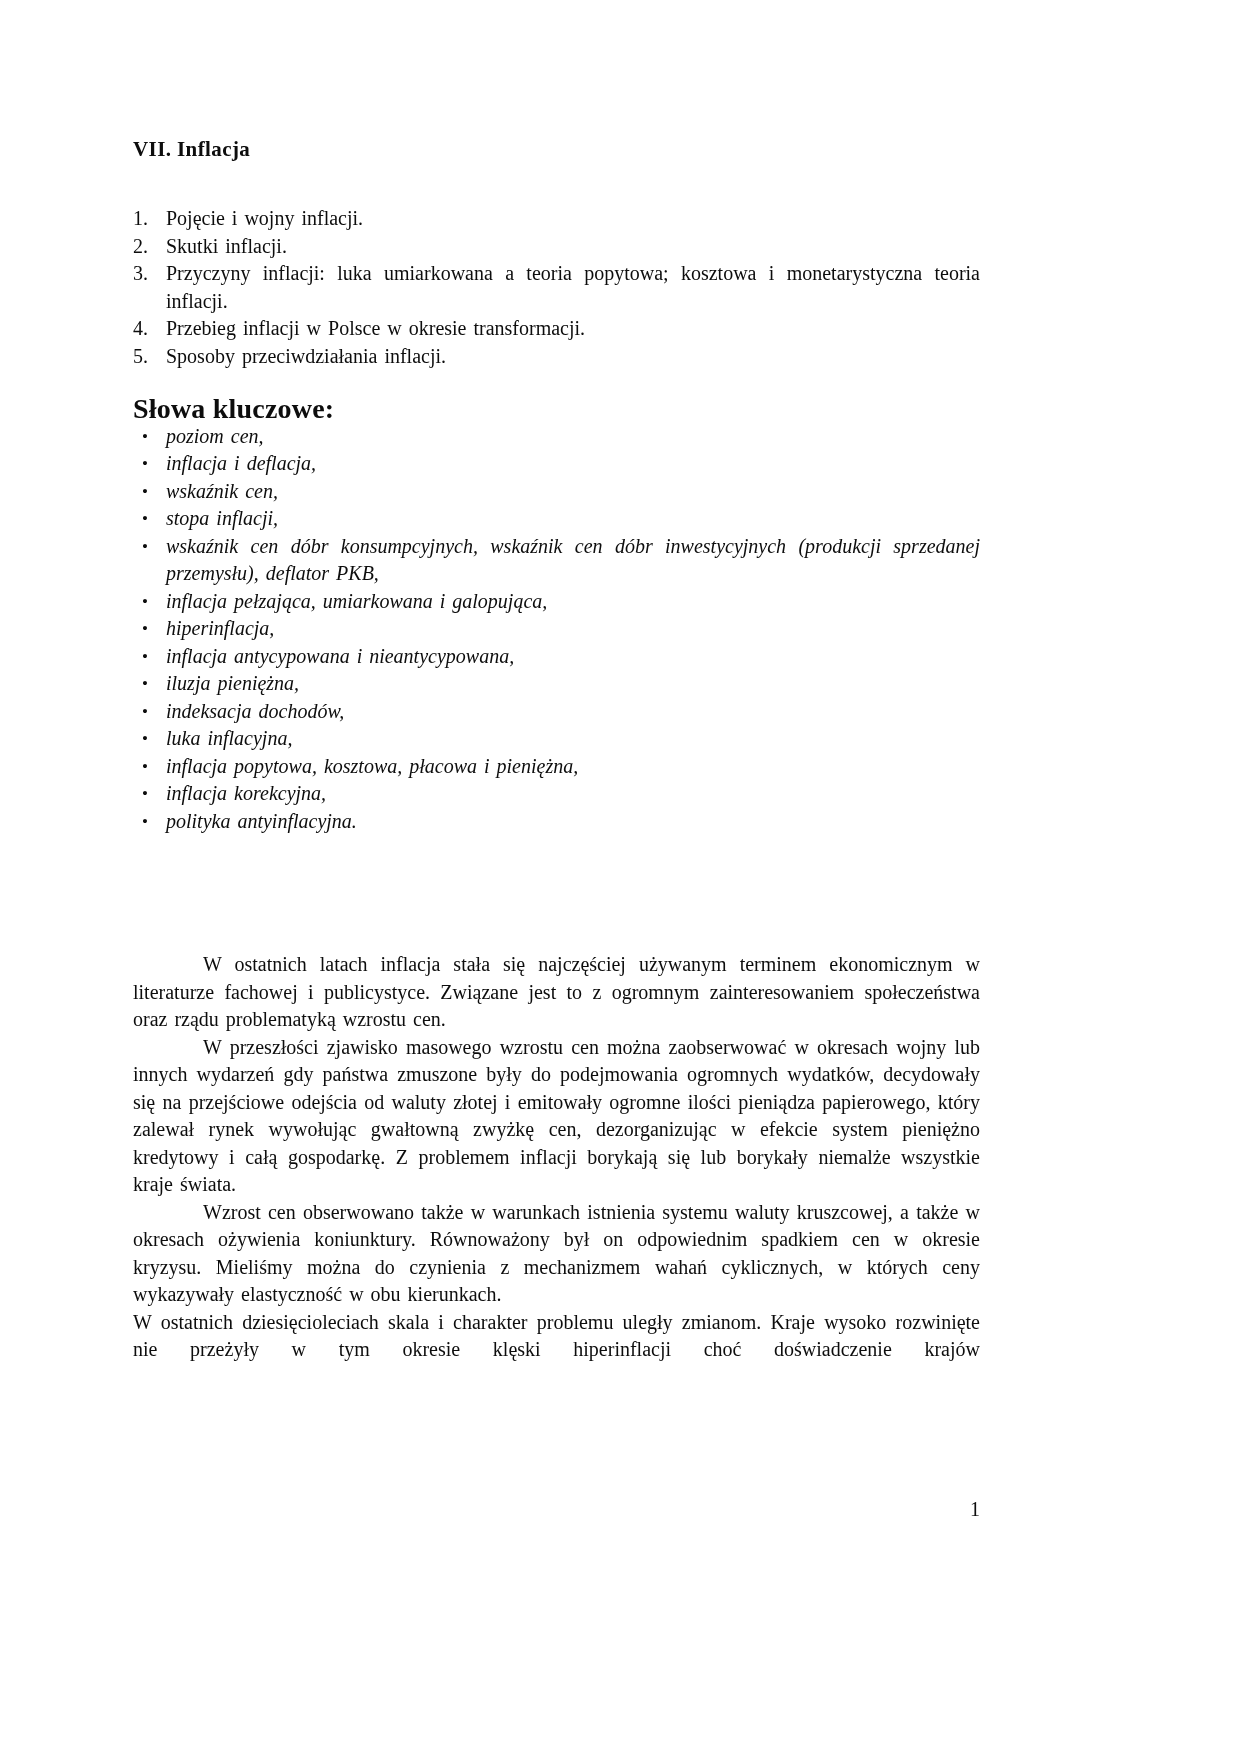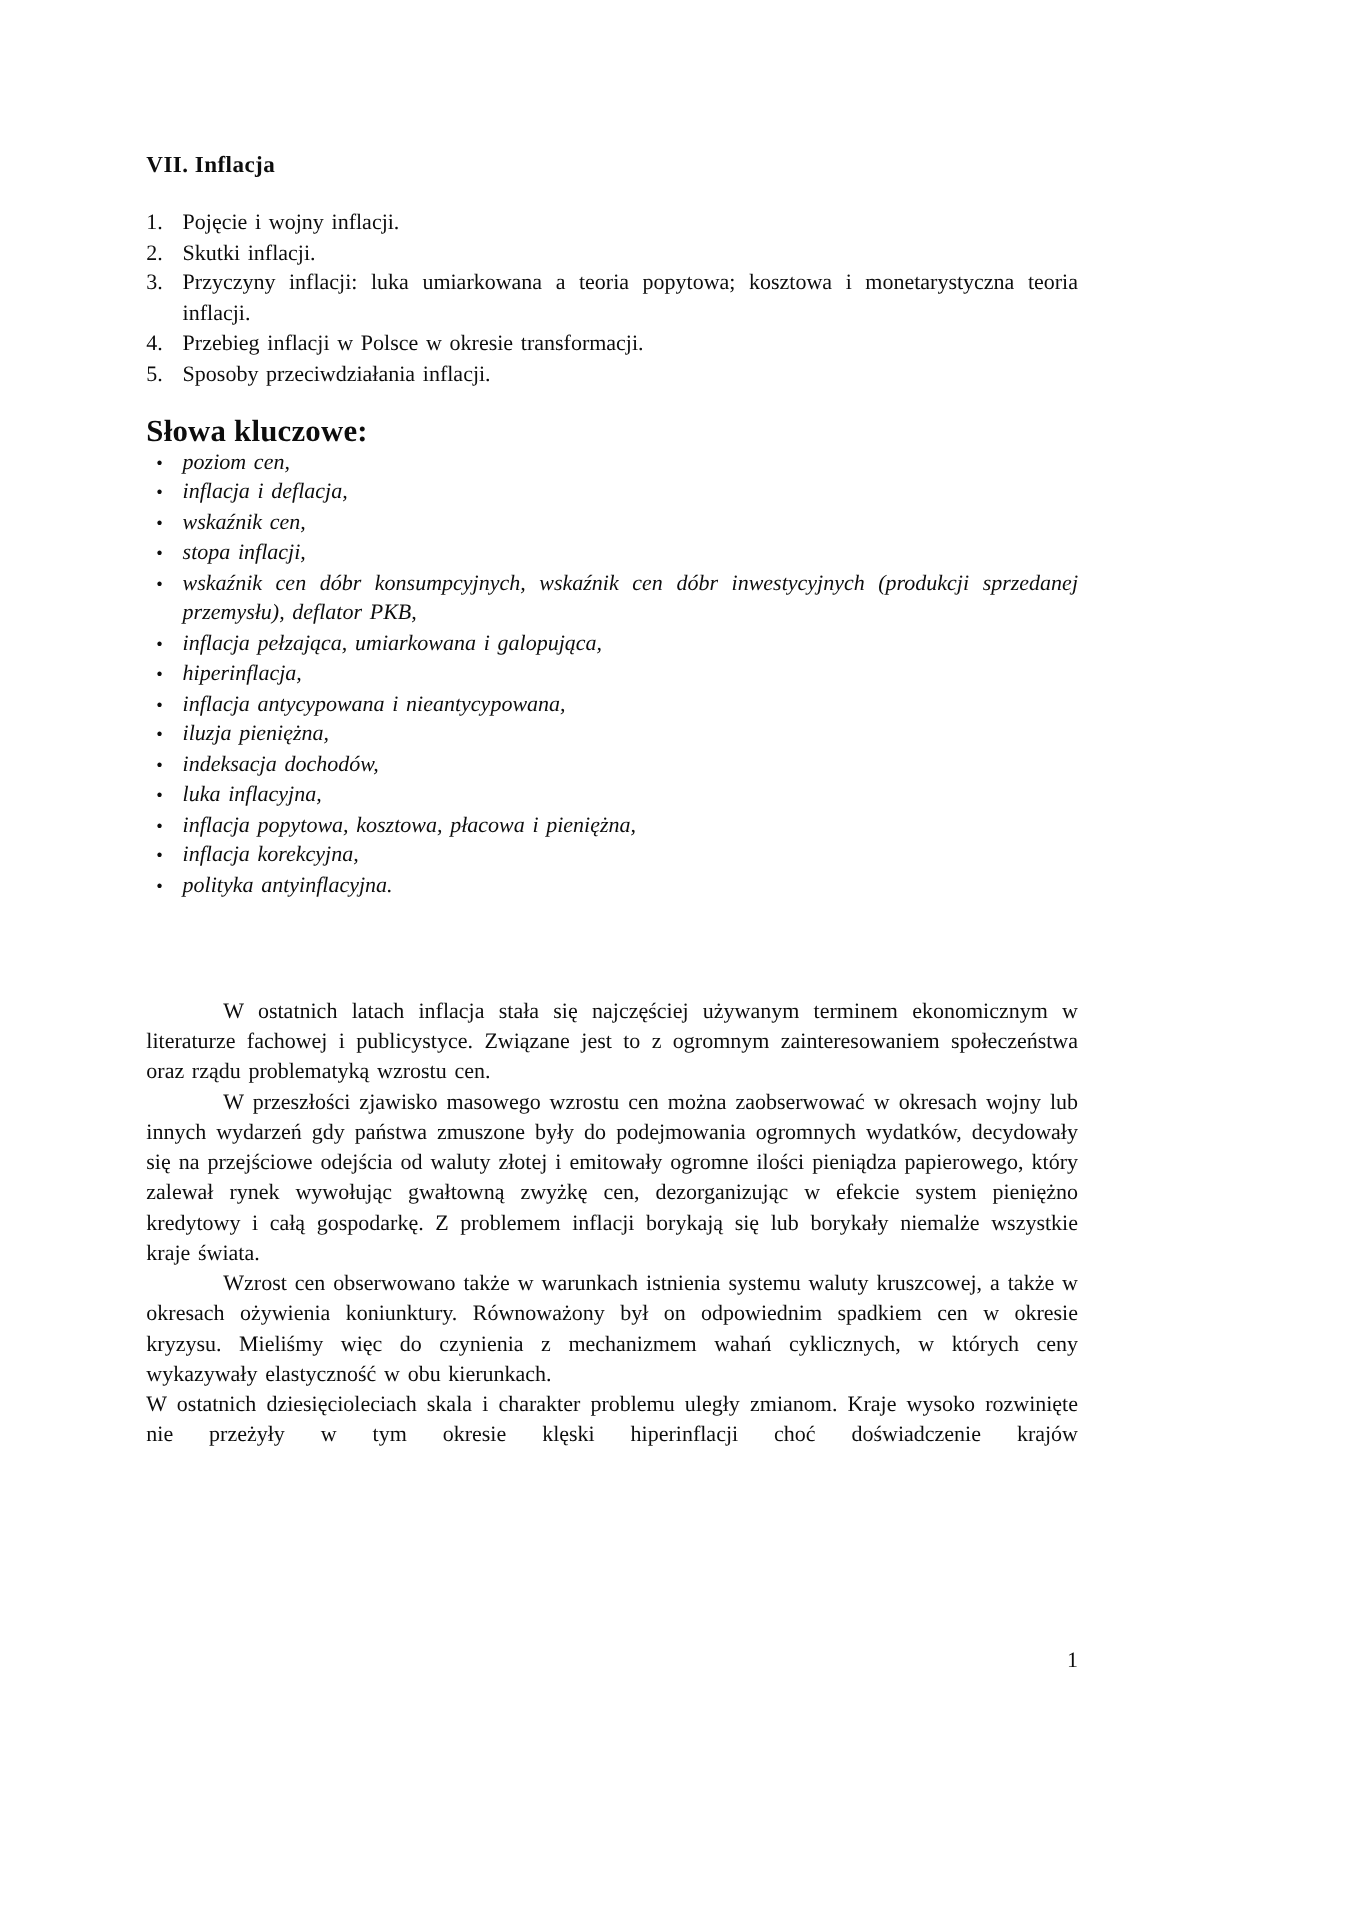--- a/index.html
+++ b/index.html
@@ -17,21 +17,21 @@
     position: absolute;
     left: 133px;
     top: 135px;
     width: 847px;
   }
   .title {
     font-size: 21px;
     font-weight: bold;
     line-height: 28px;
     letter-spacing: 0.4px;
-    margin-bottom: 26px;
+    margin-bottom: 42px;
   }
   .outline { list-style: none; }
   .outline li {
     display: flex;
     font-size: 20px;
     line-height: 27.5px;
   }
   .outline .num { flex: 0 0 33px; }
   .outline .txt {
     flex: 1;
@@ -55,21 +55,21 @@
     flex: 0 0 33px;
     padding-left: 9px;
     font-size: 17px;
   }
   .keywords .txt {
     flex: 1;
     text-align: justify;
     word-spacing: 2px;
     font-style: italic;
   }
-  .body-text { margin-top: 87px; }
+  .body-text { margin-top: 116px; }
   .body-text p {
     font-size: 20px;
     line-height: 27.5px;
     text-align: justify;
     text-indent: 70px;
     word-spacing: 2px;
   }
   .body-text p:last-child {
     text-indent: 0;
     text-align-last: justify;
@@ -190,20 +190,20 @@
         <span class="txt">polityka antyinflacyjna.</span>
       </li>
     </ul>
 
   <div class="body-text">
 
       <p>W ostatnich latach inflacja stała się najczęściej używanym terminem ekonomicznym w literaturze fachowej i publicystyce. Związane jest to z ogromnym zainteresowaniem społeczeństwa oraz rządu problematyką wzrostu cen.</p>
 
       <p>W przeszłości zjawisko masowego wzrostu cen można zaobserwować w okresach wojny lub innych wydarzeń gdy państwa zmuszone były do podejmowania ogromnych wydatków, decydowały się na przejściowe odejścia od waluty złotej i emitowały ogromne ilości pieniądza papierowego, który zalewał rynek wywołując gwałtowną zwyżkę cen, dezorganizując w efekcie system pieniężno kredytowy i całą gospodarkę. Z problemem inflacji borykają się lub borykały niemalże wszystkie kraje świata.</p>
 
-      <p>Wzrost cen obserwowano także w warunkach istnienia systemu waluty kruszcowej, a także w okresach ożywienia koniunktury. Równoważony był on odpowiednim spadkiem cen w okresie kryzysu. Mieliśmy więc do czynienia z mechanizmem wahań cyklicznych, w których ceny wykazywały elastyczność w obu kierunkach.</p>
+      <p>Wzrost cen obserwowano także w warunkach istnienia systemu waluty kruszcowej, a także w okresach ożywienia koniunktury. Równoważony był on odpowiednim spadkiem cen w okresie kryzysu. Mieliśmy można do czynienia z mechanizmem wahań cyklicznych, w których ceny wykazywały elastyczność w obu kierunkach.</p>
 
       <p>W ostatnich dziesięcioleciach skala i charakter problemu uległy zmianom. Kraje wysoko rozwinięte nie przeżyły w tym okresie klęski hiperinflacji choć doświadczenie krajów</p>
     </div>
 
 </div>
 
 <div class="page-number">1</div>
 
 </body></html>

